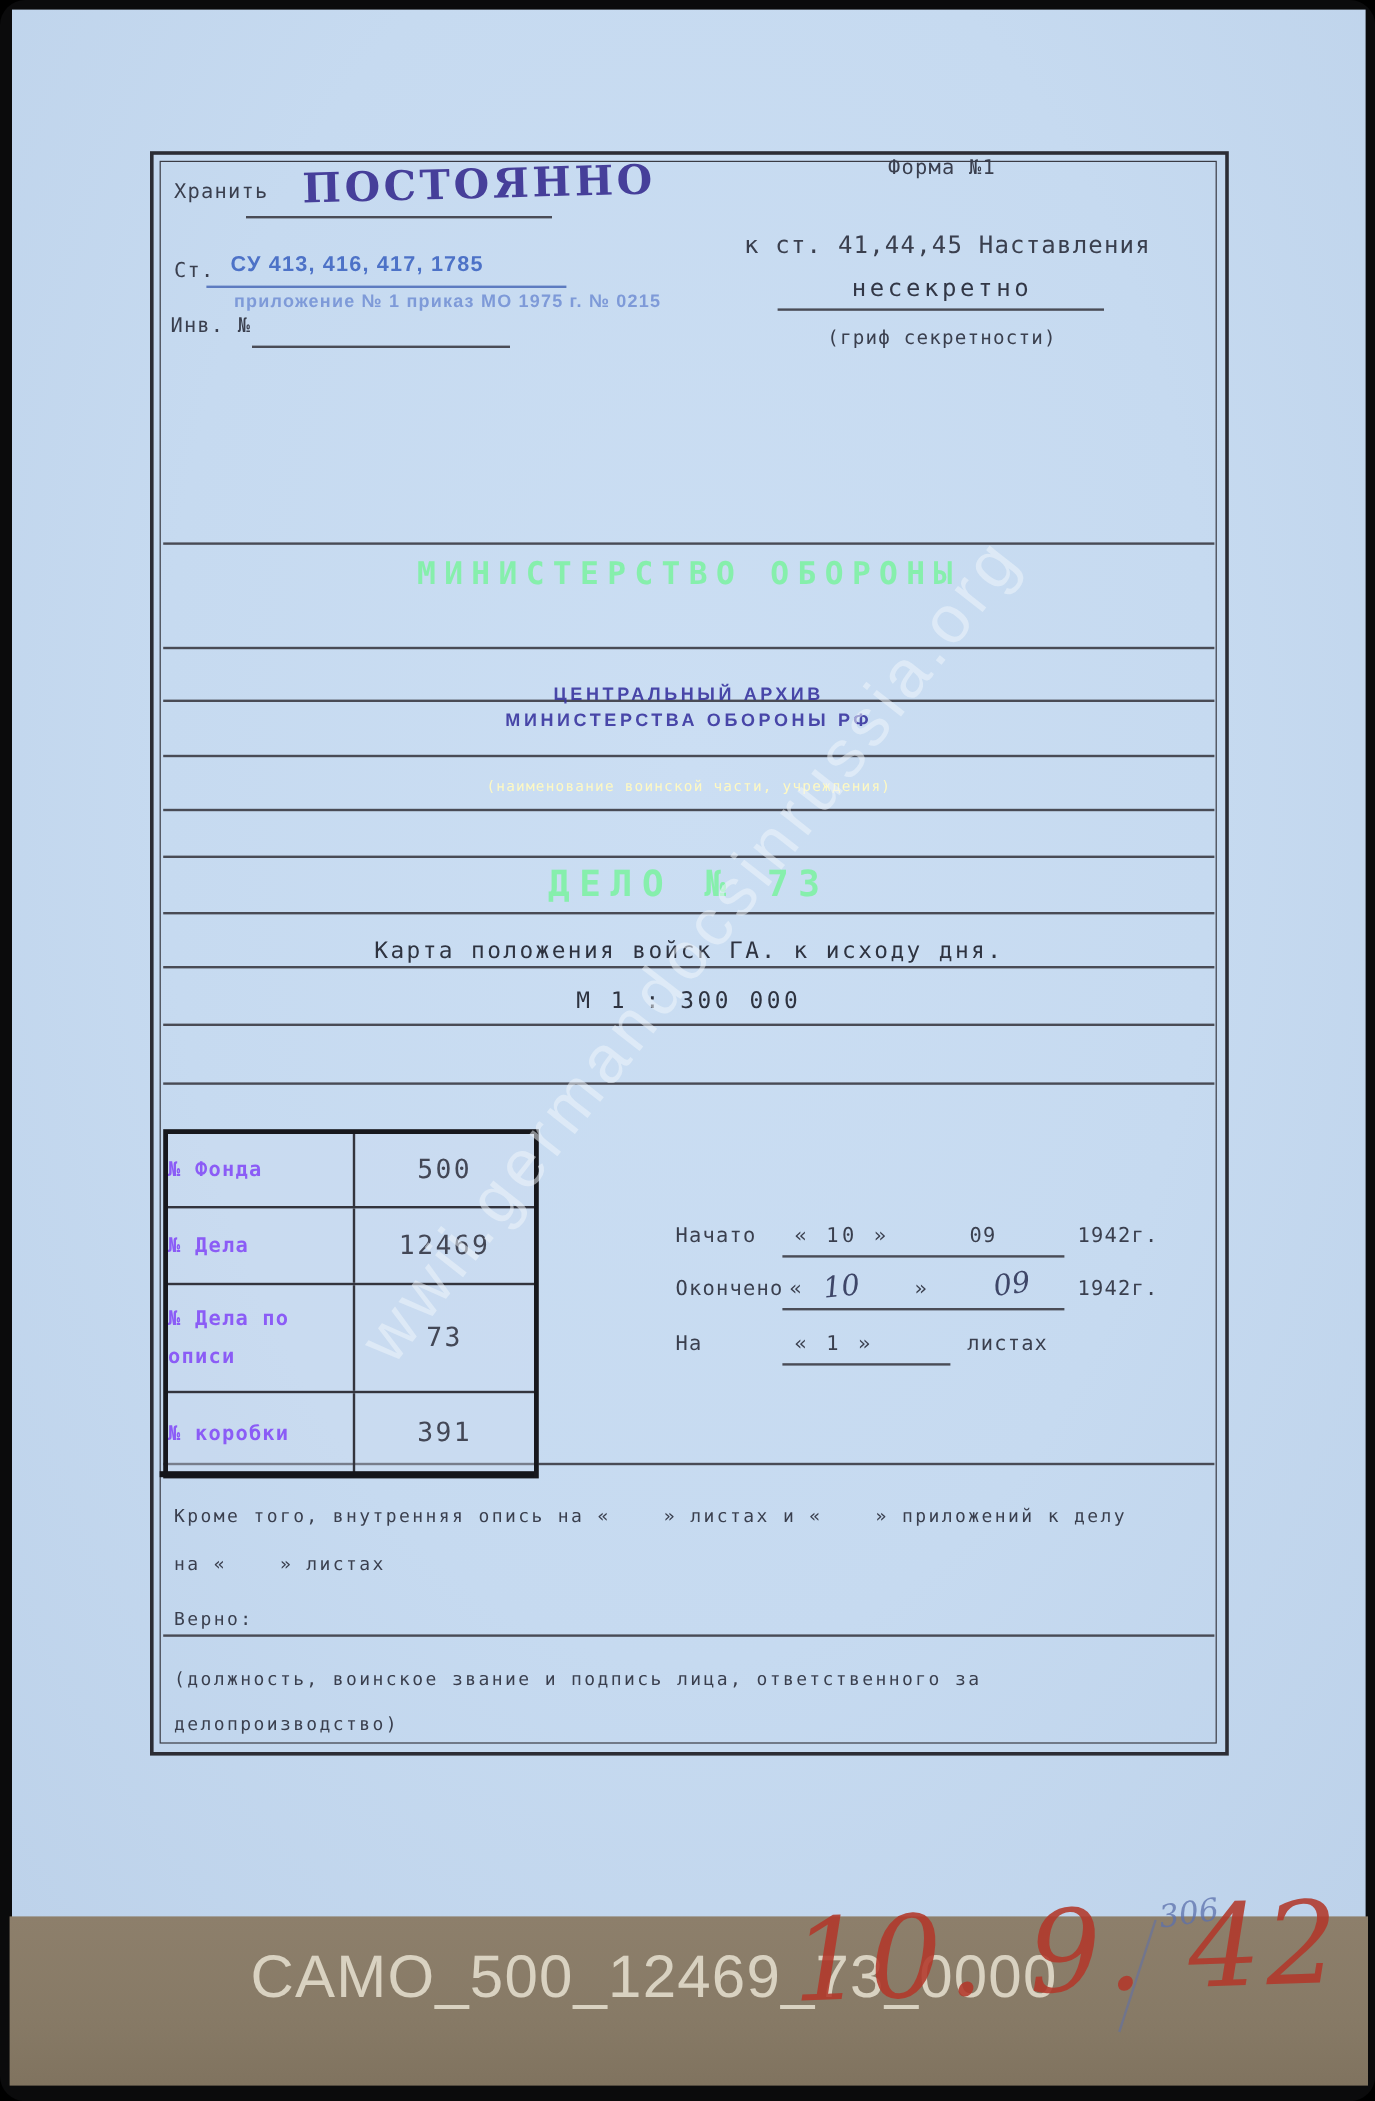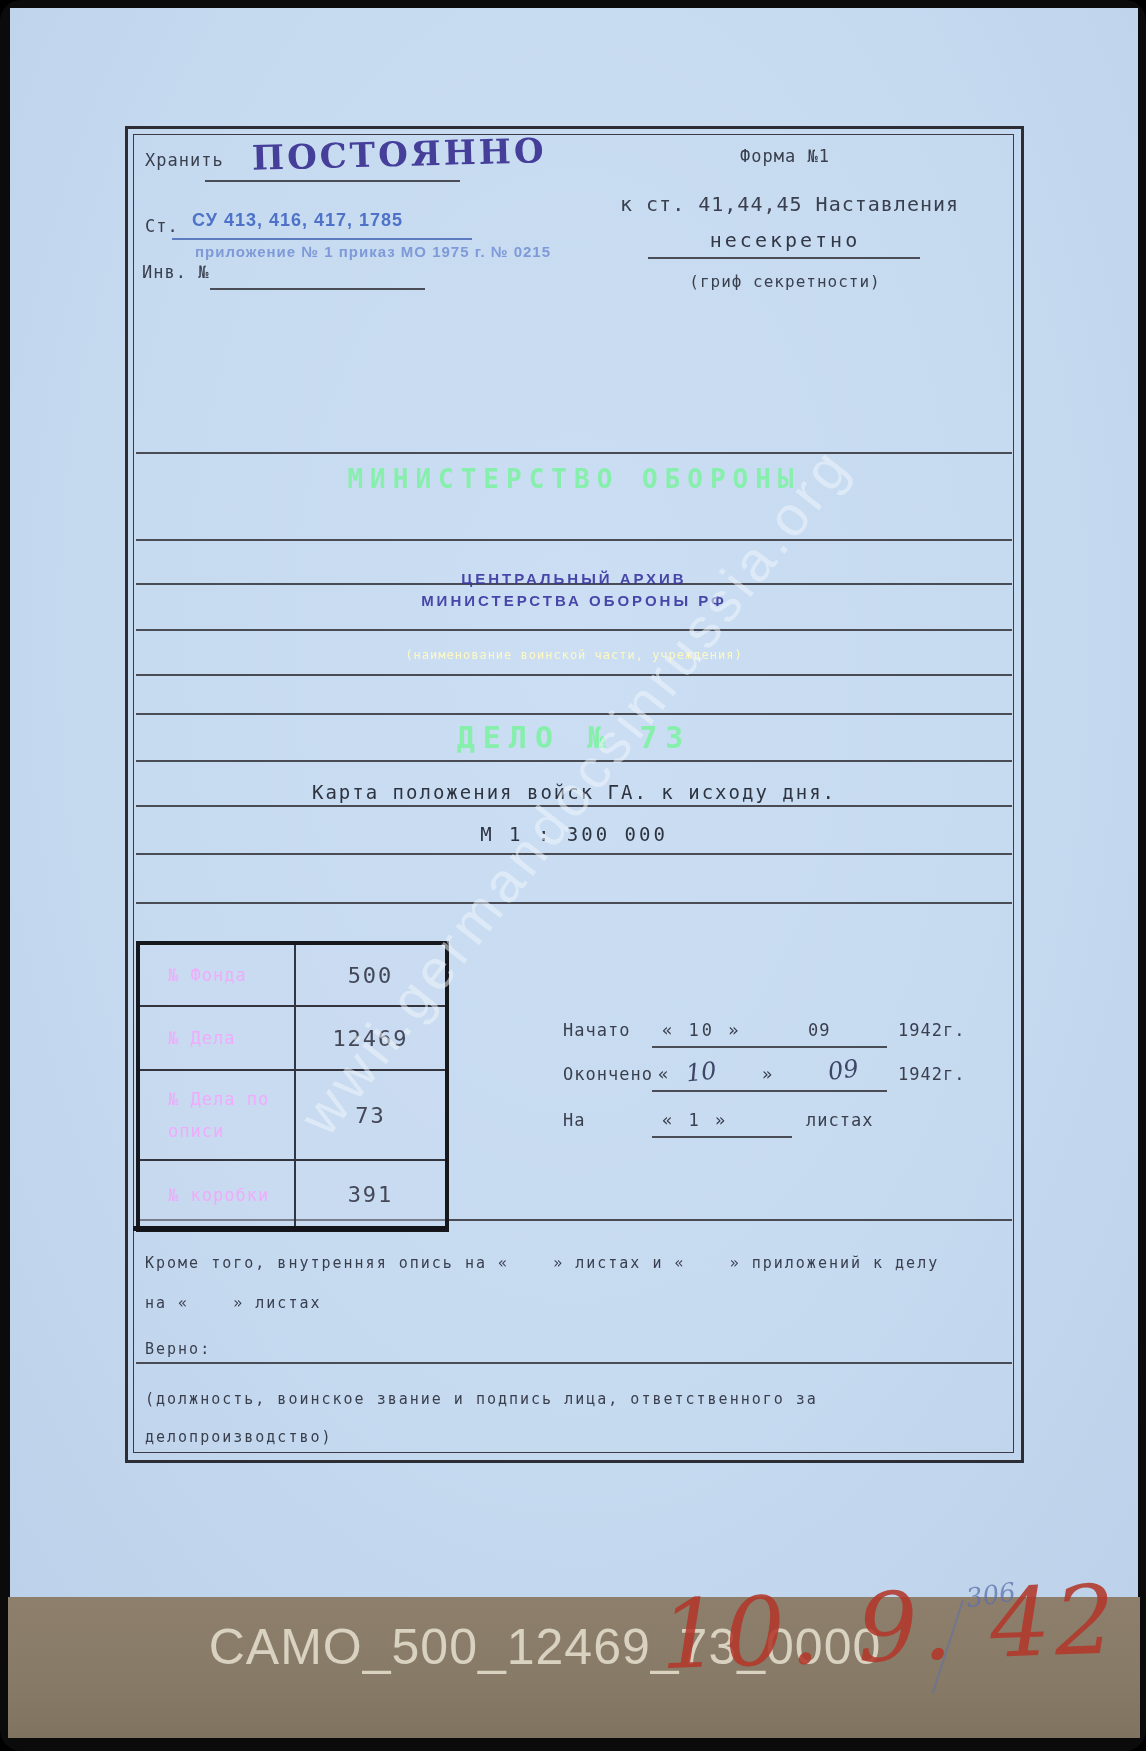--- a/index.html
+++ b/index.html
@@ -23,22 +23,22 @@
               color:#4d72c7;letter-spacing:1px;}
   .arch-stamp{position:absolute;left:136px;width:876px;text-align:center;
               font-family:"Liberation Sans", sans-serif;font-weight:bold;
               color:#3a36a0;letter-spacing:3px;font-size:15px;opacity:.9;}
   
   .arch-table{position:absolute;left:136px;top:941px;width:305px;height:283px;
               border:4px solid #17181d;background:rgba(205,222,242,.35);
               display:grid;grid-template-rows:62px 64px 90px 1fr;}
   .arch-row{display:grid;grid-template-columns:156px 1fr;border-bottom:2px solid #33343d;}
   .arch-row:last-child{border-bottom:none;}
-  .arch-label{display:flex;align-items:center;padding-left:28px;font-weight:normal;
-              font-size:17px;color:#f0abfc;border-right:2px solid #33343d;letter-spacing:1px;}
+  .arch-label{display:flex;align-items:center;padding-left:0;font-weight:bold;
+              font-size:17px;color:#8b5cf6;border-right:2px solid #33343d;letter-spacing:1px;}
   .arch-value{display:flex;align-items:center;justify-content:center;font-size:22px;
               color:#434756;letter-spacing:2px;}
   .hand{font-family:"DejaVu Serif", serif;font-style:italic;color:#3e4668;}
   .watermark{position:absolute;left:135px;top:758px;width:880px;text-align:center;
              transform:rotate(-52deg);font-family:"Liberation Sans", sans-serif;
              font-size:56px;letter-spacing:5px;color:rgba(240,246,252,.52);
              z-index:6;pointer-events:none;}
   .bottom-bar{position:absolute;left:8px;top:1597px;width:1132px;height:141px;
               background:linear-gradient(180deg,#8d7f6b 0%,#877a66 60%,#80735f 100%);z-index:4;}
   .filename{position:absolute;left:135px;top:1618px;width:820px;text-align:center;
@@ -82,21 +82,21 @@
   <span class="stamp-violet" style="left:252px;top:134px;font-size:34px;letter-spacing:3px;transform:rotate(-1.5deg)">ПОСТОЯННО</span>
 
   <span class="t" style="left:145px;top:216px">Ст.</span>
   <span class="stamp-blue" style="left:192px;top:210px;font-size:18px">СУ 413, 416, 417, 1785</span>
   <div class="underline" style="left:172px;top:238px;width:300px;background:#5d7bc0"></div>
   <span class="stamp-blue" style="left:195px;top:243px;font-size:15px;color:#7e9ad8">приложение № 1 приказ МО 1975 г. № 0215</span>
 
   <span class="t" style="left:142px;top:262px">Инв. №</span>
   <div class="underline" style="left:210px;top:288px;width:215px"></div>
 
-  <span class="t" style="left:650px;top:146px;width:270px;text-align:center">Форма №1</span>
+  <span class="t" style="left:650px;top:130px;width:270px;text-align:center">Форма №1</span>
   <span class="t" style="left:620px;top:192px;width:310px;text-align:left;font-size:20px">к ст. 41,44,45 Наставления</span>
   <span class="t" style="left:650px;top:228px;width:270px;text-align:center;font-size:20px;letter-spacing:3px;color:#323746">несекретно</span>
   <div class="underline" style="left:648px;top:257px;width:272px"></div>
   <span class="t" style="left:650px;top:272px;width:270px;text-align:center;font-size:16px">(гриф секретности)</span>
 
   <span class="t center title" style="top:464px">МИНИСТЕРСТВО ОБОРОНЫ</span>
 
   <span class="arch-stamp" style="top:570px">ЦЕНТРАЛЬНЫЙ АРХИВ</span>
   <span class="arch-stamp" style="top:592px">МИНИСТЕРСТВА ОБОРОНЫ РФ</span>
 

